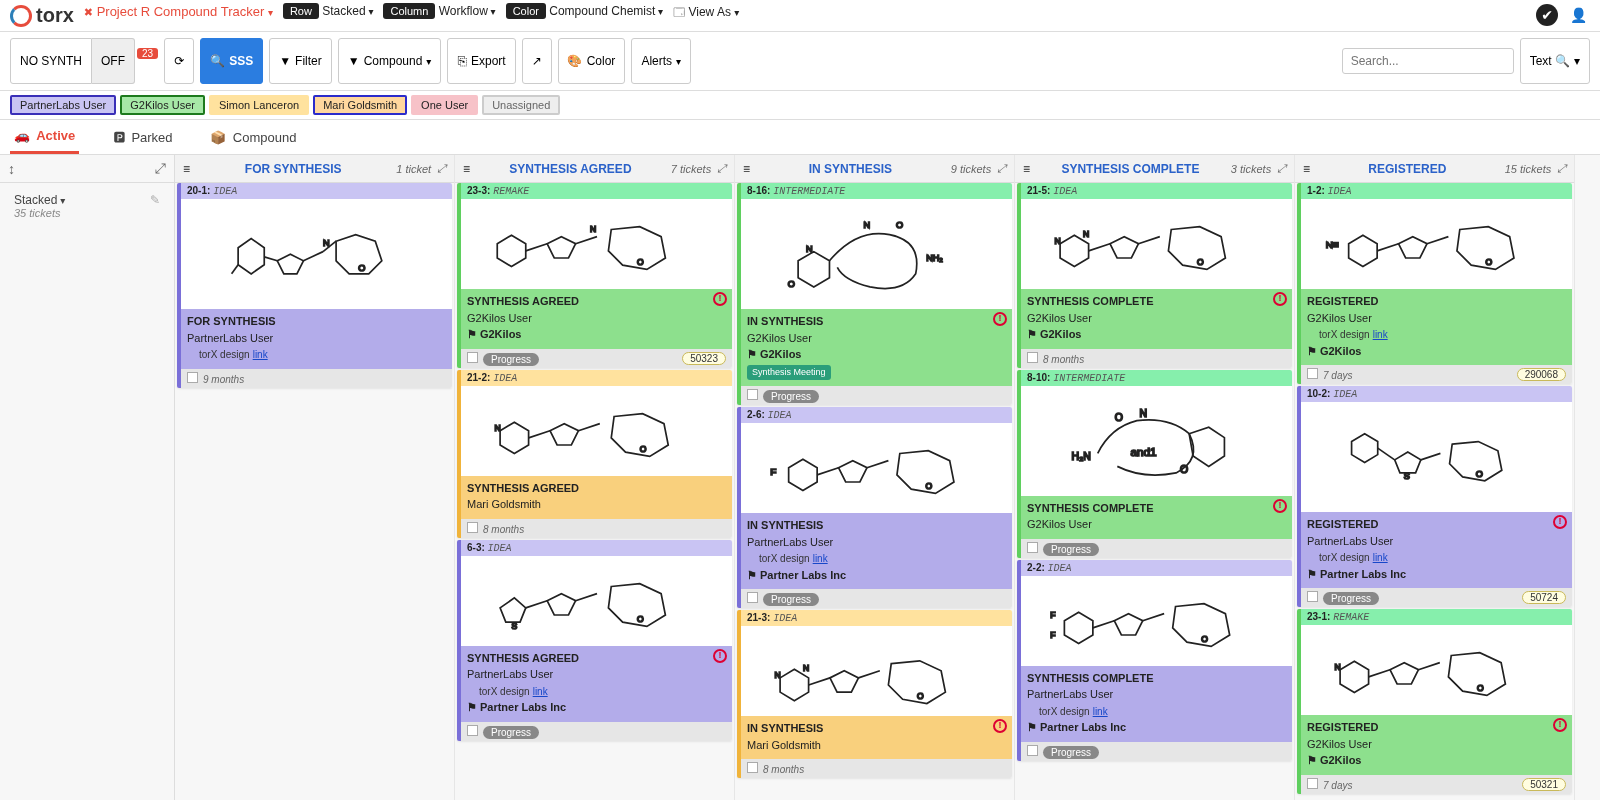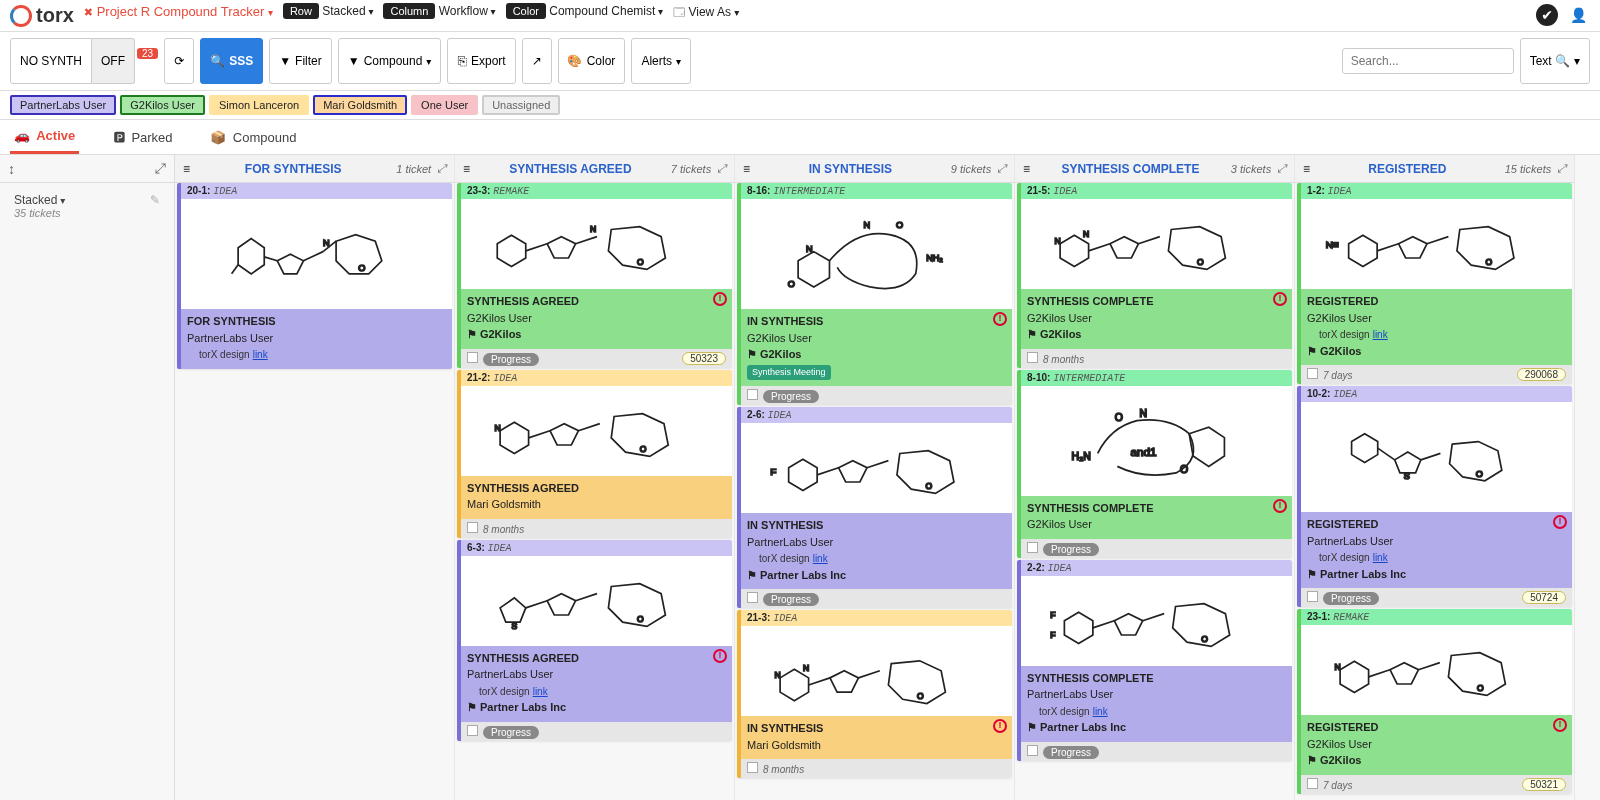--- a/index.html
+++ b/index.html
@@ -179,20 +179,23 @@
                 <text x="112" y="53" font-size="7" fill="#d00">O</text>
                 <line x1="85" y1="38" x2="95" y2="30"></line>
               </g>
             </svg>
           </div>
         <div class="cardinfo purple">
           <div class="stg">FOR SYNTHESIS</div>
           <div class="who">PartnerLabs User</div>
           <div><span class="tiny">torX design</span> <a class="lnk">link</a></div>
         </div>
+        <div class="cardfoot">
+            <span><span class="cb"></span><span>9 months</span></span>
+          </div>
       </div>
     </div>
   </div>
 
   <div class="col">
     <div class="colhdr">
         <span>≡</span>
         <span class="title">SYNTHESIS AGREED</span>
         <span class="meta">
           <span>7 tickets</span>

